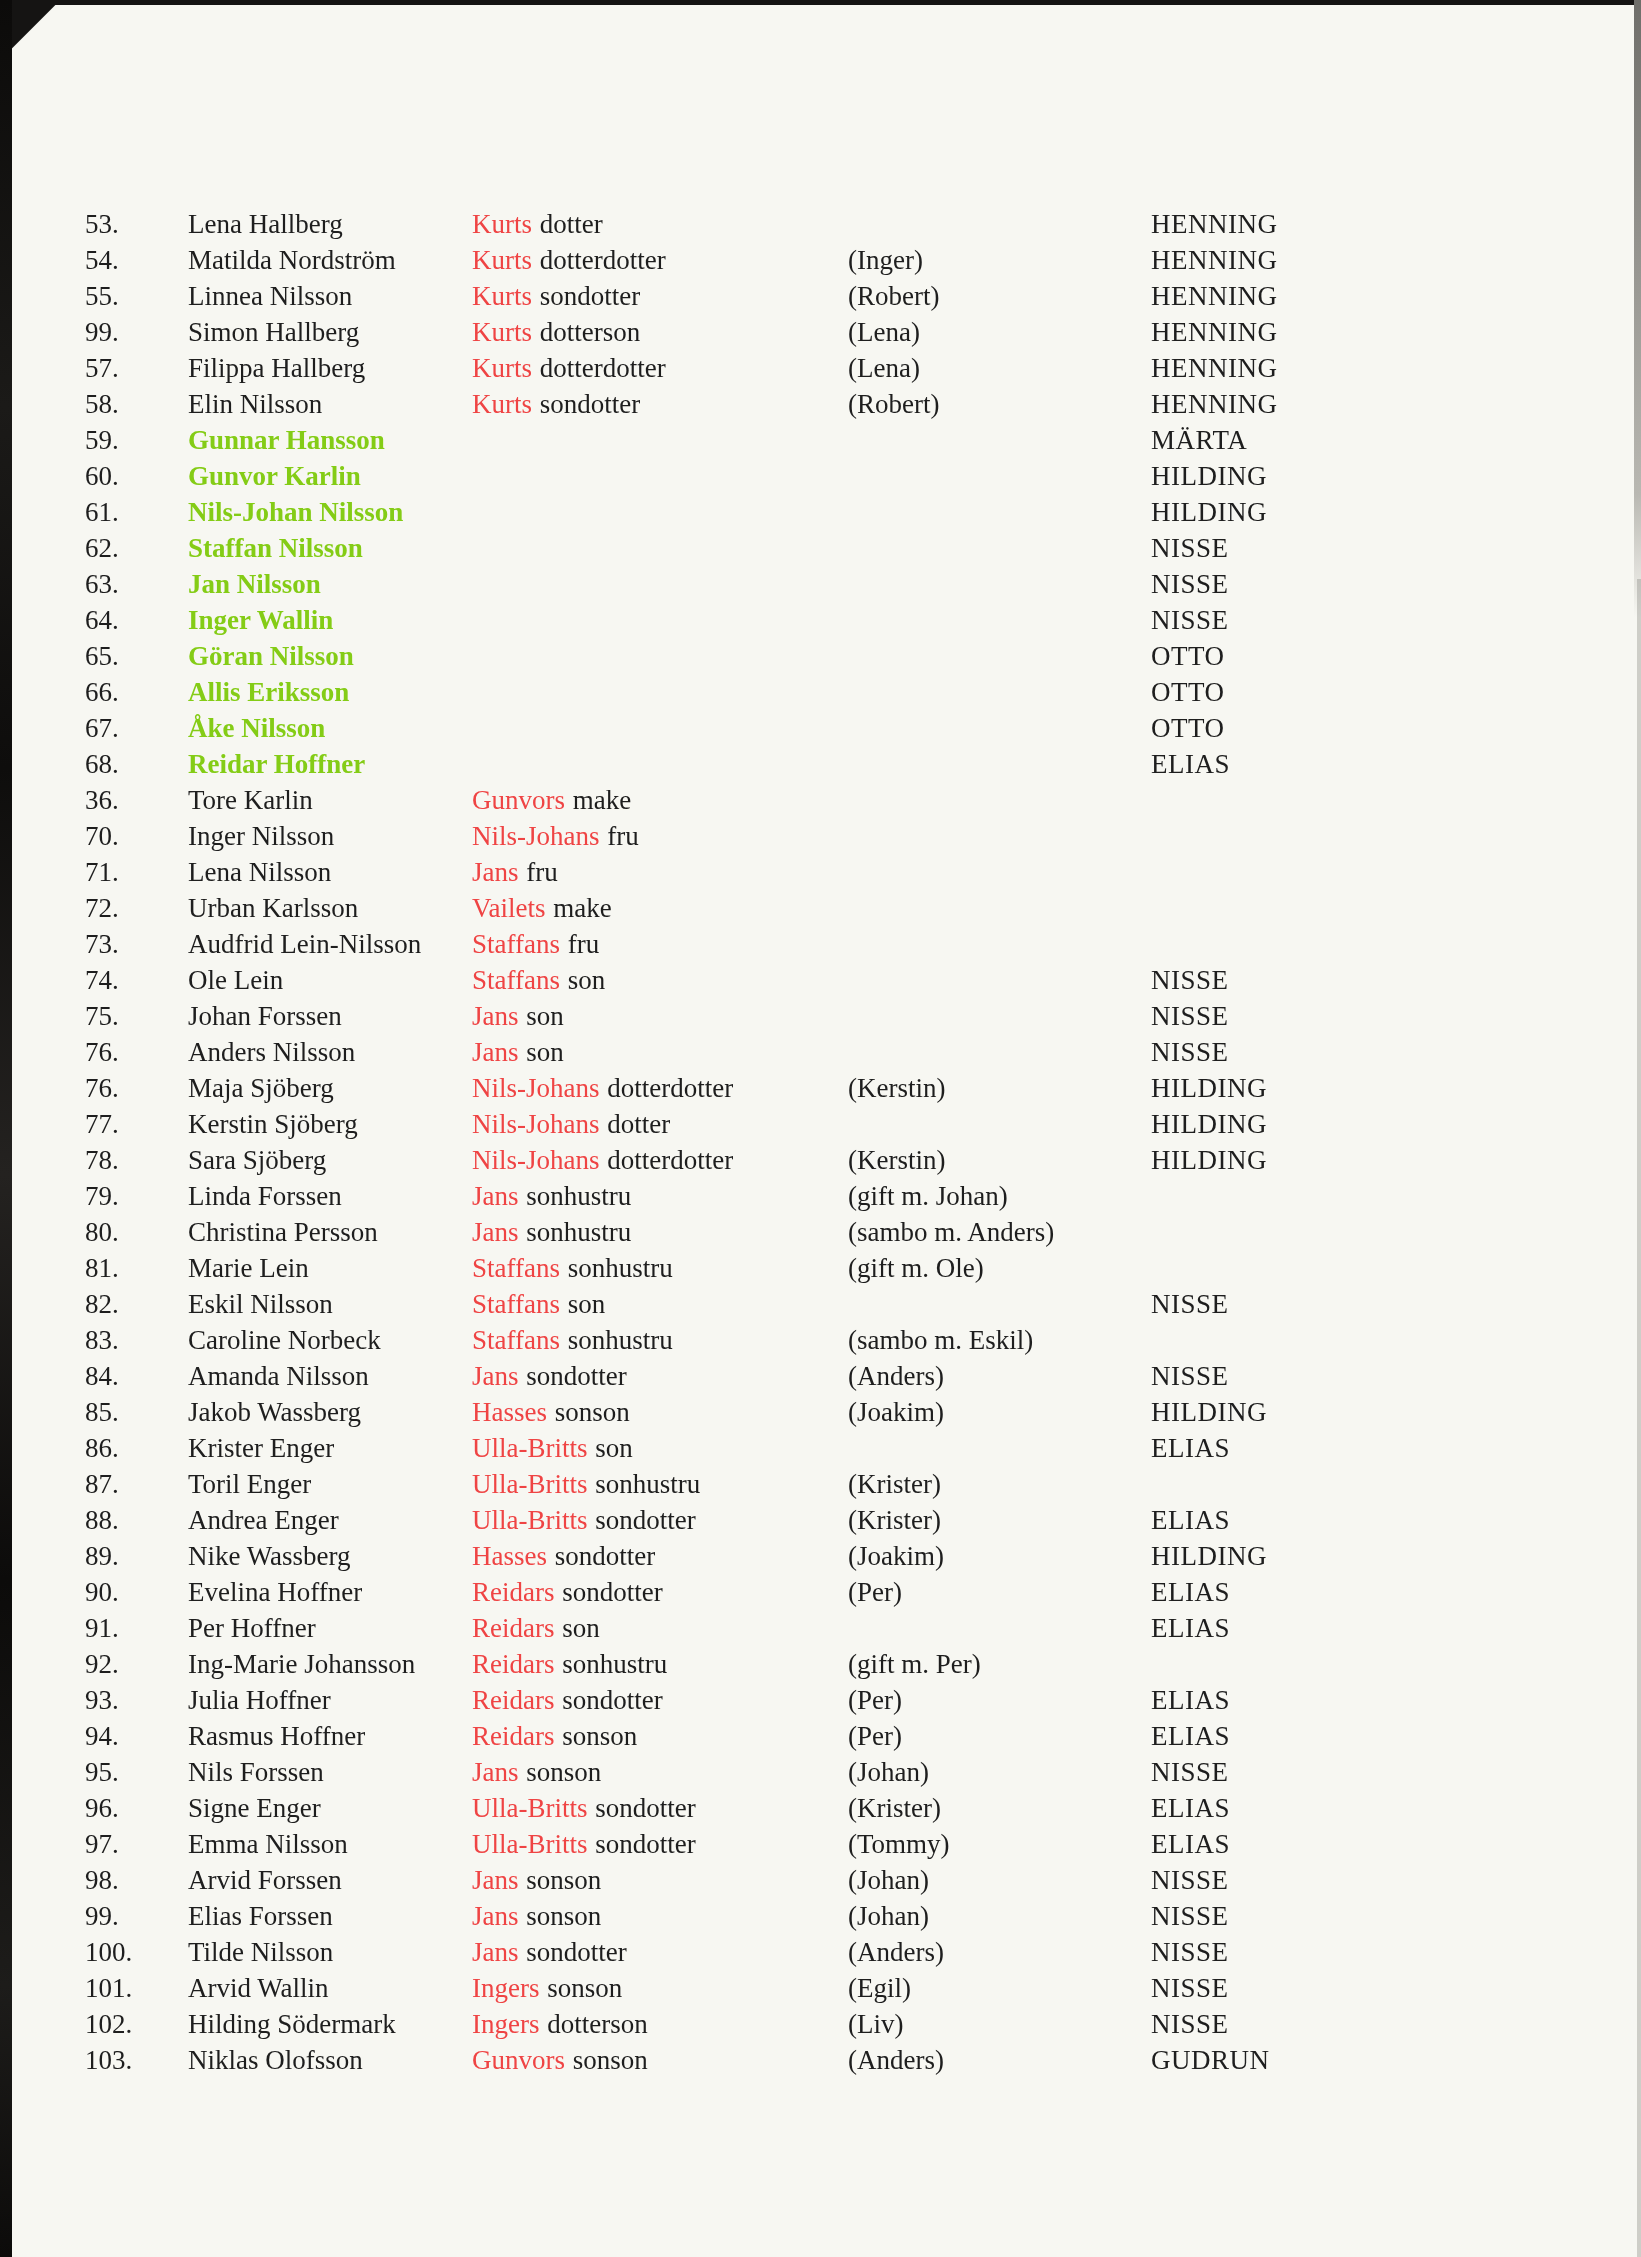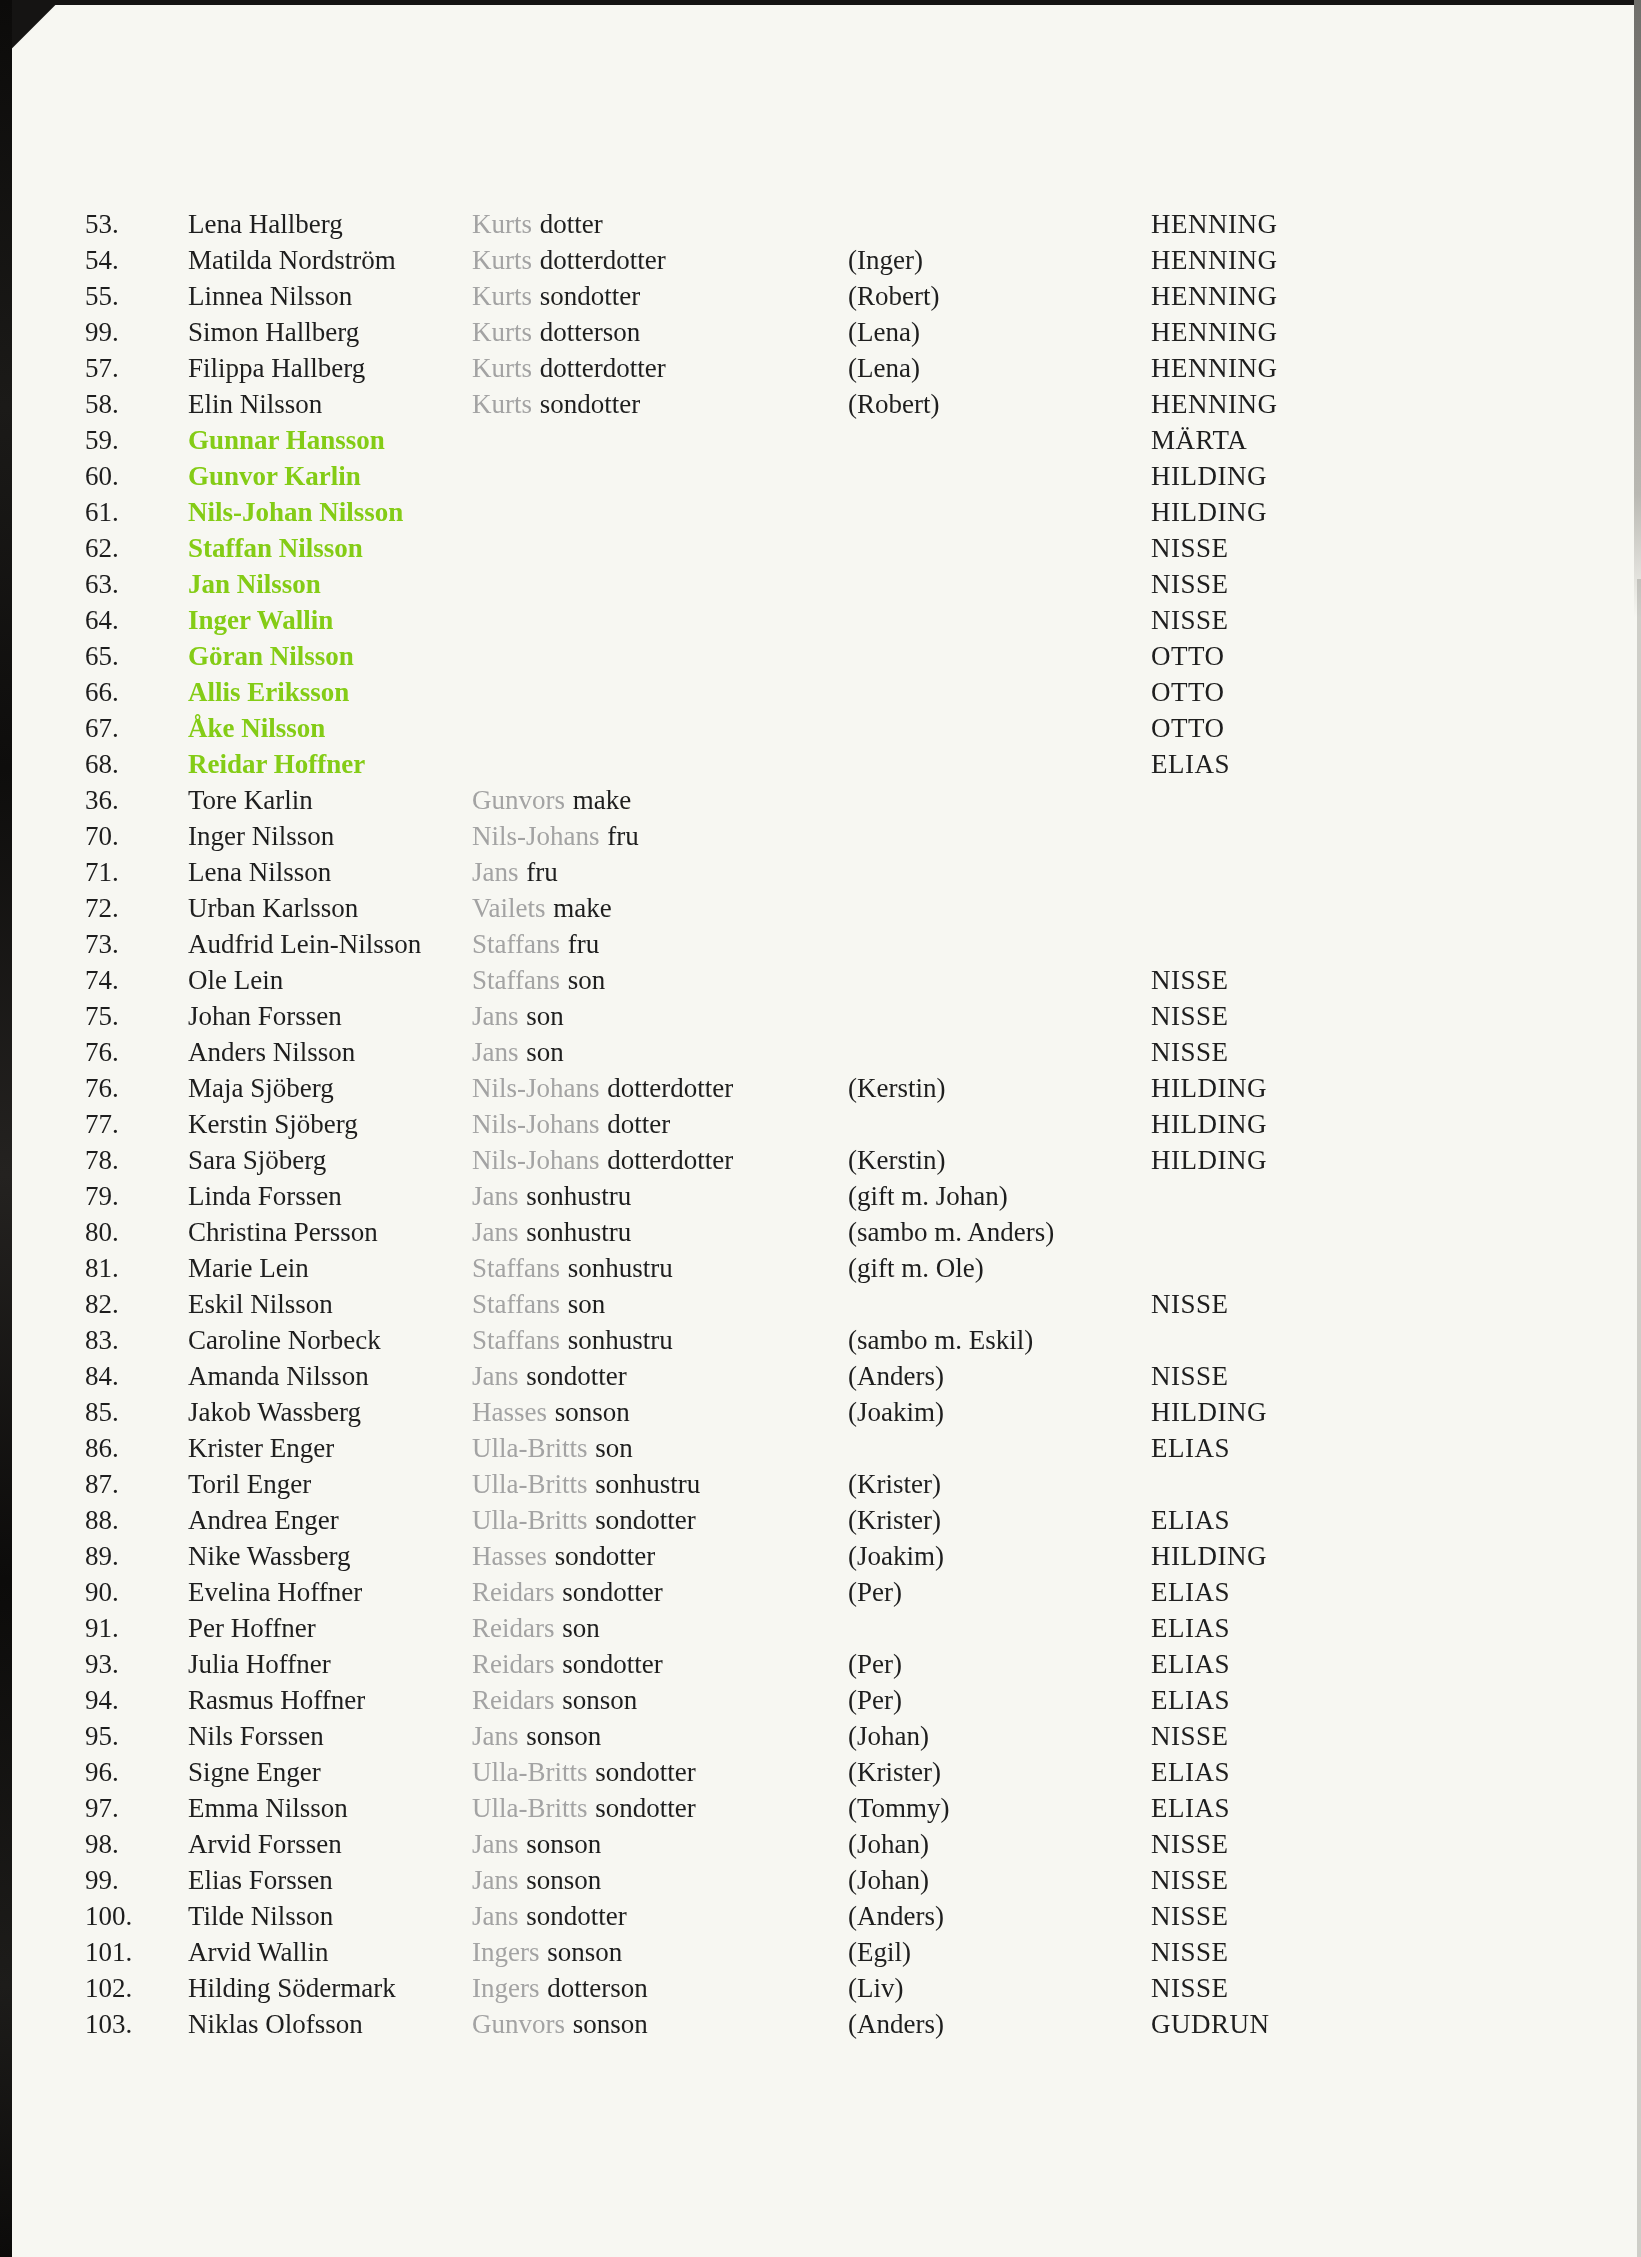--- a/index.html
+++ b/index.html
@@ -38,21 +38,21 @@
     position:relative;height:36px;
     font-size:27px;line-height:36px;color:#1e1e1e;
     white-space:nowrap;
   }
   .cell{position:absolute;top:0;}
   .num {left:85px;}
   .name{left:188px;}
   .rel {left:472px;}
   .paren{left:848px;text-align:right;}
   .fam {left:1151px;letter-spacing:0.5px;}
-  .owner{color:#a3a3a3;margin-right:7.7px;}
+  .owner{color:#ef4444;margin-right:7.7px;}
   .owner:empty{margin-right:0;}
   .name.red-bold{color:#84cc16;font-weight:700;}
 </style>
 </head>
 <body>
 
 <div class="paper"></div>
 <div class="edge-left-noise"></div>
 <div class="corner-cut"></div>
 <div class="edge-right"></div>
@@ -372,20 +372,27 @@
   </div>
 
   <div class="row">
     <span class="cell num">91.</span>
     <span class="cell name">Per Hoffner</span>
     <span class="cell rel"><span class="owner">Reidars</span><span class="term">son</span></span>
     <span class="cell paren"></span>
     <span class="cell fam">ELIAS</span>
   </div>
 
+  <div class="row">
+    <span class="cell num">92.</span>
+    <span class="cell name">Ing-Marie Johansson</span>
+    <span class="cell rel"><span class="owner">Reidars</span><span class="term">sonhustru</span></span>
+    <span class="cell paren">(gift m. Per)</span>
+    <span class="cell fam"></span>
+  </div>
 
   <div class="row">
     <span class="cell num">93.</span>
     <span class="cell name">Julia Hoffner</span>
     <span class="cell rel"><span class="owner">Reidars</span><span class="term">sondotter</span></span>
     <span class="cell paren">(Per)</span>
     <span class="cell fam">ELIAS</span>
   </div>
 
   <div class="row">

